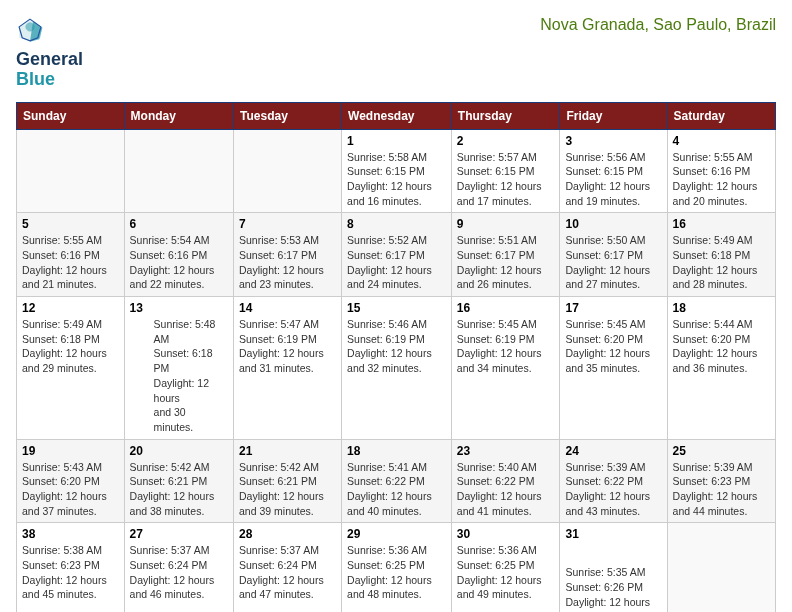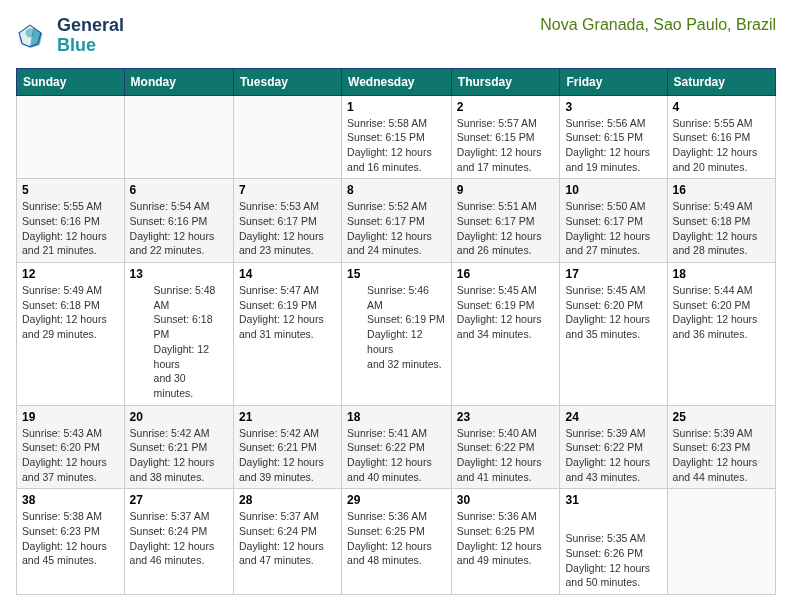--- a/index.html
+++ b/index.html
@@ -11,22 +11,22 @@
       padding: 16px;
     }
     .header {
       display: flex;
       justify-content: space-between;
       align-items: flex-start;
       margin-bottom: 12px;
     }
     .logo {
       display: flex;
-      align-items: center;
-      gap: 13px;
+      gap: 6px;
+      flex-direction: column;
     }
     .logo-text {
       font-size: 18px;
       font-weight: bold;
       color: #1a3a5c;
       line-height: 1.1;
     }
     .logo-icon {
       width: 28px;
       height: 28px;
@@ -43,21 +43,21 @@
     .calendar-subtitle {
       font-size: 16px;
       color: #4d7c0f;
     }
     table {
       width: 100%;
       border-collapse: collapse;
       font-size: 11px;
     }
     thead tr th {
-      background: #0f766e;
+      background: #7f1d1d;
       color: #fff;
       text-align: left;
       padding: 6px 6px;
       font-size: 12px;
       font-weight: bold;
       border: 1px solid #1a3a7a;
     }
     tbody tr td {
       border: 1px solid #ccc;
       vertical-align: top;
@@ -220,21 +220,21 @@
         </td>
         <td>
           <span class="day-number">14</span>
           <div class="day-info" style="white-space: pre-line;">Sunrise: 5:47 AM
 Sunset: 6:19 PM
 Daylight: 12 hours
 and 31 minutes.</div>
         </td>
         <td>
           <span class="day-number">15</span>
-          <div class="day-info" style="white-space: pre-line; margin-left: 20px;">Sunrise: 5:46 AM
+          <div class="day-info" style="white-space: pre-line;">Sunrise: 5:46 AM
 Sunset: 6:19 PM
 Daylight: 12 hours
 and 32 minutes.</div>
         </td>
         <td>
           <span class="day-number">16</span>
           <div class="day-info" style="white-space: pre-line;">Sunrise: 5:45 AM
 Sunset: 6:19 PM
 Daylight: 12 hours
 and 34 minutes.</div>

